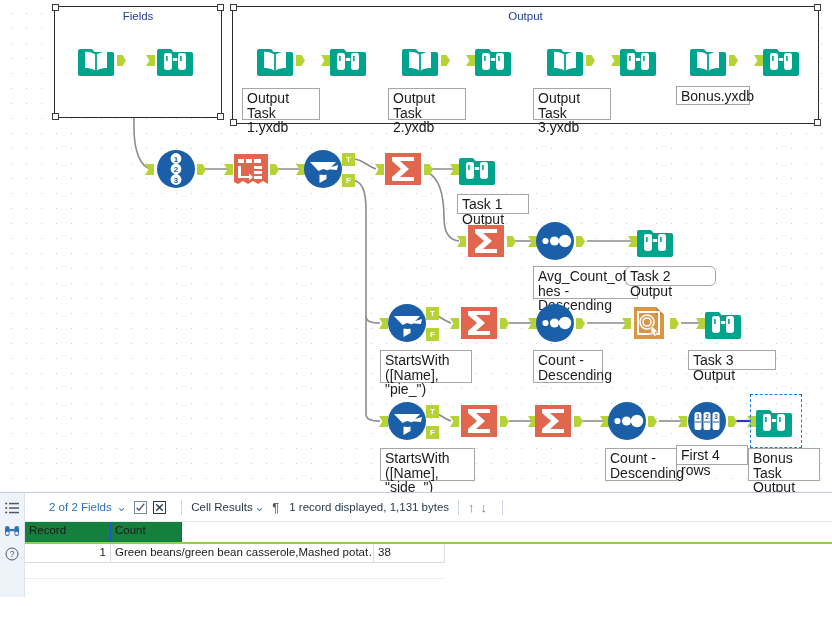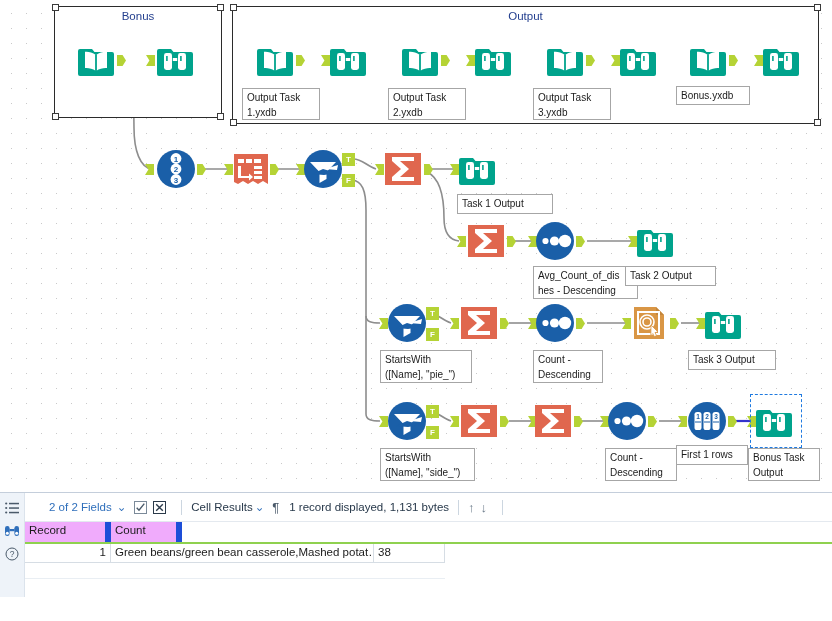--- a/index.html
+++ b/index.html
@@ -38,21 +38,21 @@
 
   
   .plug{position:absolute;width:9px;height:11px;}
   .plug i{display:block;width:100%;height:100%;background:#b5d335;}
   .plug.out i{clip-path:polygon(0 0,62% 0,100% 50%,62% 100%,0 100%);}
   .plug.in  i{clip-path:polygon(0 0,100% 0,100% 100%,0 100%,38% 50%);}
 
   
   .anno{
     position:absolute;border:1px solid #a6a6a6;background:#ffffff;
-    font-size:10px;color:#1b1b1b;line-height:14.5px;
+    font-size:14px;color:#1b1b1b;line-height:14.5px;
     padding:2px 3px 2px 4px;box-sizing:border-box;white-space:pre-line;
   }
 
   
   .tf{
     position:absolute;width:13px;height:13px;background:#b5d335;
     color:#ffffff;font-size:8px;font-weight:bold;line-height:13px;
     text-align:center;font-family:"Liberation Sans",sans-serif;
   }
 
@@ -90,22 +90,22 @@
   #res-toolbar .tb-link{color:#2f6fbb;margin-right:3px;margin-left:16px;}
   #res-toolbar .tb-sep{width:1px;height:15px;background:#ccd6e0;margin:0 9px;}
   #res-toolbar .tb-text{color:#27384a;}
   .tb-btn{display:inline-flex;align-items:center;justify-content:center;margin-right:6px;}
   .caret{display:inline-block;margin:0 8px 0 2px;}
 
   
   #grid{font-size:11.5px;color:#1b1b1b;}
   .grid-head{display:flex;height:20px;border-bottom:2px solid #8fd14f;}
   .grid-head > div{
-    border-right:6px solid #1d4ed8;border-bottom:0;
-    padding:2px 4px;box-sizing:border-box;color:#1b1b1b;background:#f0abfc;
+    border-right:1px solid #1d4ed8;border-bottom:0;
+    padding:2px 4px;box-sizing:border-box;color:#1b1b1b;background:#15803d;
   }
   .grid-row{display:flex;height:19px;}
   .grid-row > div{
     border-right:1px solid #d6dde4;border-bottom:1px solid #d6dde4;
     padding:2px 4px;box-sizing:border-box;overflow:hidden;white-space:nowrap;background:#ffffff;
   }
   .c-record{width:86px;}
   .c-concat{width:263px;}
   .c-count{width:71px;}
   .num{text-align:right;}
@@ -161,21 +161,21 @@
 
         <path d="M579,421 L609,421"></path>
 
         <path d="M659,421 L687,421"></path>
       </g>
 
       <path d="M731,421 L757,421" fill="none" stroke="#3333cc" stroke-width="2.2"></path>
     </svg>
 
     <div class="container-box" style="left:54px;top:6px;width:168px;height:112px;">
-      <div class="container-title">Bonus</div>
+      <div class="container-title">Fields</div>
       <div class="chandle" style="left:-3px;top:-3px;"></div>
       <div class="chandle" style="right:-3px;top:-3px;"></div>
       <div class="chandle" style="left:-3px;bottom:-3px;"></div>
       <div class="chandle" style="right:-3px;bottom:-3px;"></div>
     </div>
 
     <div class="container-box" style="left:232px;top:6px;width:587px;height:118px;">
       <div class="container-title">Output</div>
       <div class="chandle" style="left:-3px;top:-3px;"></div>
       <div class="chandle" style="right:-3px;top:-3px;"></div>
@@ -412,21 +412,21 @@
           <g>
         <path d="M4 9 h12 l2.5 3 H36 a2 2 0 0 1 2 2 v20 a2 2 0 0 1 -2 2 H4 a2 2 0 0 1 -2 -2 V11 a2 2 0 0 1 2 -2 z" fill="#00a38c"></path>
         <rect x="9" y="13" width="8" height="17" rx="2.4" fill="#ffffff"></rect>
         <rect x="23" y="13" width="8" height="17" rx="2.4" fill="#ffffff"></rect>
         <rect x="17.8" y="18" width="4.4" height="3" fill="#ffffff"></rect>
         <rect x="11.1" y="16" width="1.6" height="5" fill="#00a38c"></rect>
         <rect x="25.1" y="16" width="1.6" height="5" fill="#00a38c"></rect>
       </g>
         </svg>
     </div>
-    <div class="anno" style="left:457px;top:194px;width:96px;height:20px;">Task 1 Output</div>
+    <div class="anno" style="left:457px;top:194px;width:72px;height:20px;">Task 1 Output</div>
 
     <div class="plug in" style="left:457px;top:236px;">
         <i></i>
       </div>
     <div class="tool" style="left:466px;top:221px;">
       <svg viewBox="0 0 40 40">
           <g>
         <rect x="2" y="4" width="36" height="32" fill="#e0674e"></rect>
         <path d="M9 8 h22 v4 h-14 l9 8 l-9 8 h14 v4 h-22 v-4 l9 -8 l-9 -8 z" fill="#ffffff"></path>
       </g>
@@ -461,21 +461,21 @@
         <rect x="9" y="13" width="8" height="17" rx="2.4" fill="#ffffff"></rect>
         <rect x="23" y="13" width="8" height="17" rx="2.4" fill="#ffffff"></rect>
         <rect x="17.8" y="18" width="4.4" height="3" fill="#ffffff"></rect>
         <rect x="11.1" y="16" width="1.6" height="5" fill="#00a38c"></rect>
         <rect x="25.1" y="16" width="1.6" height="5" fill="#00a38c"></rect>
       </g>
         </svg>
     </div>
     <div class="anno" style="left:533px;top:266px;width:105px;height:33px;">Avg_Count_of_dis
 hes - Descending</div>
-    <div class="anno" style="left:625px;top:266px;width:91px;height:20px;">Task 2 Output</div>
+    <div class="anno" style="left:625px;top:266px;width:91px;height:20px;border-radius:6px;">Task 2 Output</div>
 
     <div class="plug in" style="left:379px;top:318px;">
         <i></i>
       </div>
     <div class="tool" style="left:387px;top:303px;">
       <svg viewBox="0 0 40 40">
           <g>
         <circle cx="20" cy="20" r="19" fill="#1a5fa8"></circle>
         <path d="M7 13 h26 l-9.5 10 v7 l-7 4 v-11 z" fill="#ffffff"></path>
         <path d="M9 25 l11 -5 l14 4 l-13 2 z" fill="#1a5fa8"></path>
@@ -657,21 +657,21 @@
         <rect x="17.8" y="18" width="4.4" height="3" fill="#ffffff"></rect>
         <rect x="11.1" y="16" width="1.6" height="5" fill="#00a38c"></rect>
         <rect x="25.1" y="16" width="1.6" height="5" fill="#00a38c"></rect>
       </g>
         </svg>
     </div>
     <div class="selbox" style="left:750px;top:394px;width:52px;height:54px;"></div>
 
     <div class="anno" style="left:605px;top:448px;width:72px;height:33px;">Count -
 Descending</div>
-    <div class="anno" style="left:676px;top:445px;width:72px;height:20px;">First 1 rows</div>
+    <div class="anno" style="left:676px;top:445px;width:72px;height:20px;">First 4 rows</div>
     <div class="anno" style="left:748px;top:448px;width:72px;height:33px;">Bonus Task
 Output</div>
   </div>
 
   <div id="results">
 
 
     <div id="res-body">
 
       <div id="res-rail">

